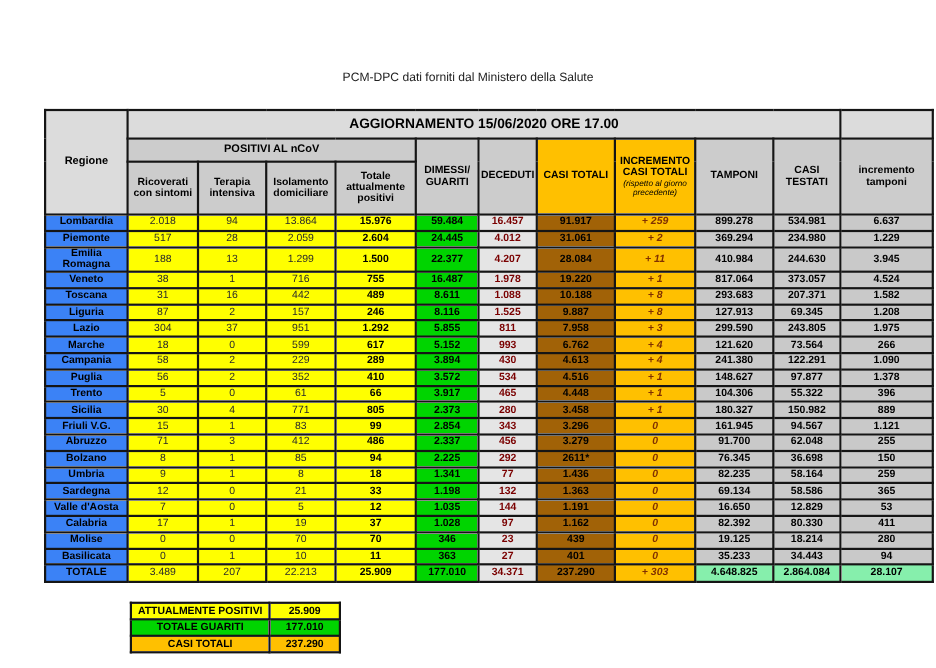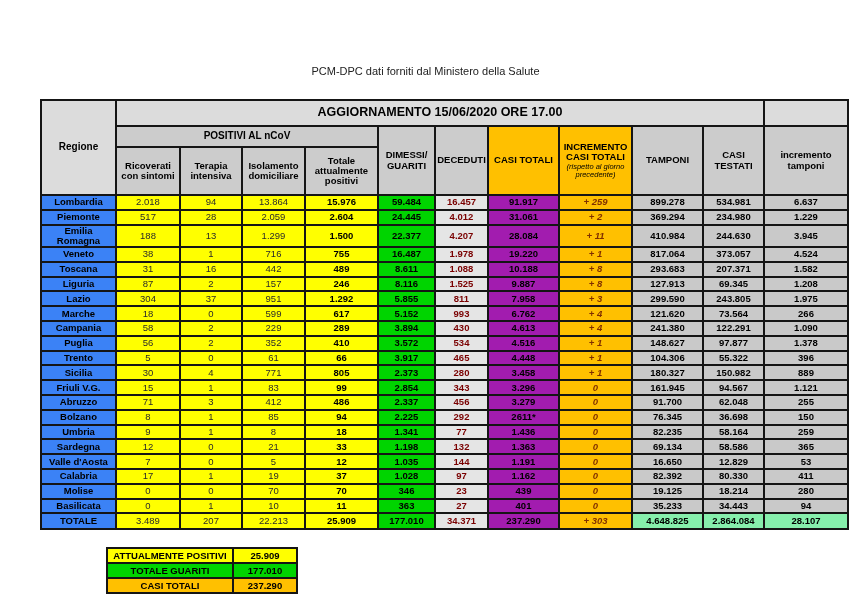--- a/index.html
+++ b/index.html
@@ -27,28 +27,28 @@
   .h-group   { background:#cccccc; font-size:10px; font-weight:bold; height:21px; }
   .h-sub     { background:#cccccc; font-size:9.5px; font-weight:bold; height:48px; }
   .h-orange  { background:#ffc000; }
   .h-sub-note{ display:block; font-style:italic; font-weight:normal; font-size:7.5px; margin-top:1px; }
   .main-table td { font-size:9.5px; height:14.8px; }
   .c-region { background:#3b82f6; font-weight:bold; }
   .c-y  { background:#ffff00; color:#2a2a2a; }
   .c-yb { background:#ffff00; color:#000; font-weight:bold; }
   .c-g  { background:#00d400; color:#000; font-weight:bold; }
   .c-r  { background:#e5e5e5; color:#7a0000; font-weight:bold; }
-  .c-o  { background:#a21caf; color:#000; font-weight:bold; }
+  .c-o  { background:#a16207; color:#000; font-weight:bold; }
   .c-oi { background:#ffc000; color:#803000; font-style:italic; font-weight:bold; }
   .c-gr { background:#c9c9c9; color:#000; font-weight:bold; }
   .total-row td { height:16px; }
   .total-row td.c-gr { background:#86efac; }
   
   .summary-table {
-    position:absolute; left:106px; top:503px;
+    position:absolute; left:118px; top:503px;
     border-collapse:collapse; table-layout:fixed;
   }
   .summary-table td {
     border:2px solid #151515; text-align:center; vertical-align:middle;
     font-size:9.5px; font-weight:bold; height:15px; padding:0 2px; overflow:hidden;
   }
   .s-label { width:126px; }
   .s-value { width:64px; }
   .s-yellow { background:#ffff00; color:#000; }
   .s-green  { background:#00d400; color:#000; }

